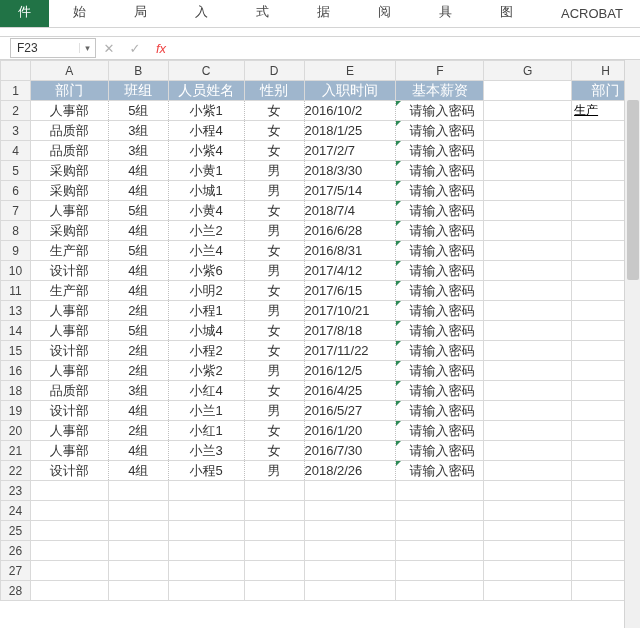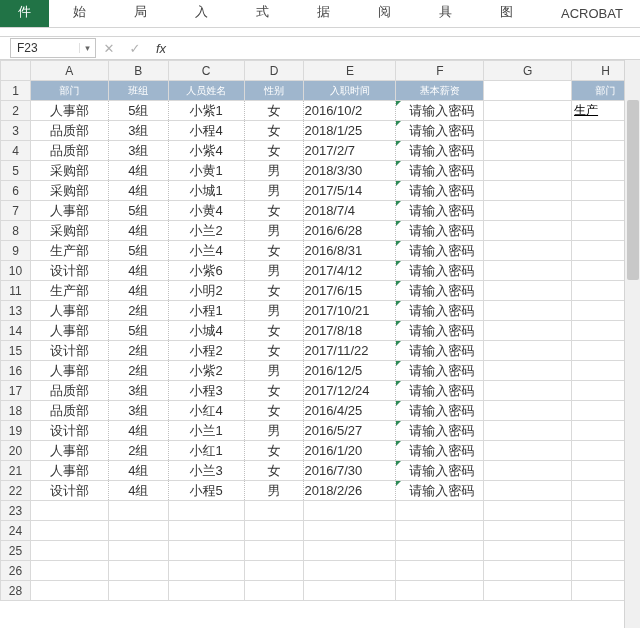--- a/index.html
+++ b/index.html
@@ -68,21 +68,21 @@
       border-left: 1px solid #e0e0e0;
     }
     .fx-btn {
       width: 26px;
       text-align: center;
       color: #b0b0b0;
       font-size: 13px;
     }
     .fx-btn.fx {
       font-style: italic;
-      color: #404040;
+      color: #ef4444;
     }
     .formula-input {
       flex: 1;
       height: 20px;
       border: none;
       outline: none;
       padding: 0 4px;
     }
 
     
@@ -126,21 +126,21 @@
     .rowhead {
       background: #f3f3f3;
       color: #444;
       font-size: 12px;
       text-align: center;
     }
 
     .hdrcell {
       background: #9fb6cd;
       color: #fff;
-      font-size: 10px;
+      font-size: 14px;
       margin-top: 16px;
     }
     .datacell {
       background: #fff;
       color: #333;
       font-size: 13px;
       border-left: 1px dotted #bfbfbf !important;
       border-right: 1px dotted #bfbfbf !important;
     }
     .datacell.date { text-align: left; padding-right: 4px; }
@@ -390,31 +390,20 @@
           <td class="datacell">人事部</td>
           <td class="datacell">2组</td>
           <td class="datacell">小紫2</td>
           <td class="datacell">男</td>
           <td class="datacell date">2016/12/5</td>
           <td class="datacell sal"><span class="tri"></span>请输入密码</td>
           <td class="empty"></td>
           <td class="empty"></td>
         </tr>
         <tr>
-          <td class="rowhead">17</td>
-          <td class="datacell">品质部</td>
-          <td class="datacell">3组</td>
-          <td class="datacell">小程3</td>
-          <td class="datacell">女</td>
-          <td class="datacell date">2017/12/24</td>
-          <td class="datacell sal"><span class="tri"></span>请输入密码</td>
-          <td class="empty"></td>
-          <td class="empty"></td>
-        </tr>
-        <tr>
           <td class="rowhead">18</td>
           <td class="datacell">品质部</td>
           <td class="datacell">3组</td>
           <td class="datacell">小红4</td>
           <td class="datacell">女</td>
           <td class="datacell date">2016/4/25</td>
           <td class="datacell sal"><span class="tri"></span>请输入密码</td>
           <td class="empty"></td>
           <td class="empty"></td>
         </tr>
@@ -500,20 +489,31 @@
           <td class="empty"></td>
           <td class="empty"></td>
           <td class="empty"></td>
           <td class="empty"></td>
           <td class="empty"></td>
           <td class="empty"></td>
           <td class="empty"></td>
           <td class="empty"></td>
         </tr>
         <tr>
+          <td class="rowhead">27</td>
+          <td class="empty"></td>
+          <td class="empty"></td>
+          <td class="empty"></td>
+          <td class="empty"></td>
+          <td class="empty"></td>
+          <td class="empty"></td>
+          <td class="empty"></td>
+          <td class="empty"></td>
+        </tr>
+        <tr>
           <td class="rowhead">28</td>
           <td class="empty"></td>
           <td class="empty"></td>
           <td class="empty"></td>
           <td class="empty"></td>
           <td class="empty"></td>
           <td class="empty"></td>
           <td class="empty"></td>
           <td class="empty"></td>
         </tr>

